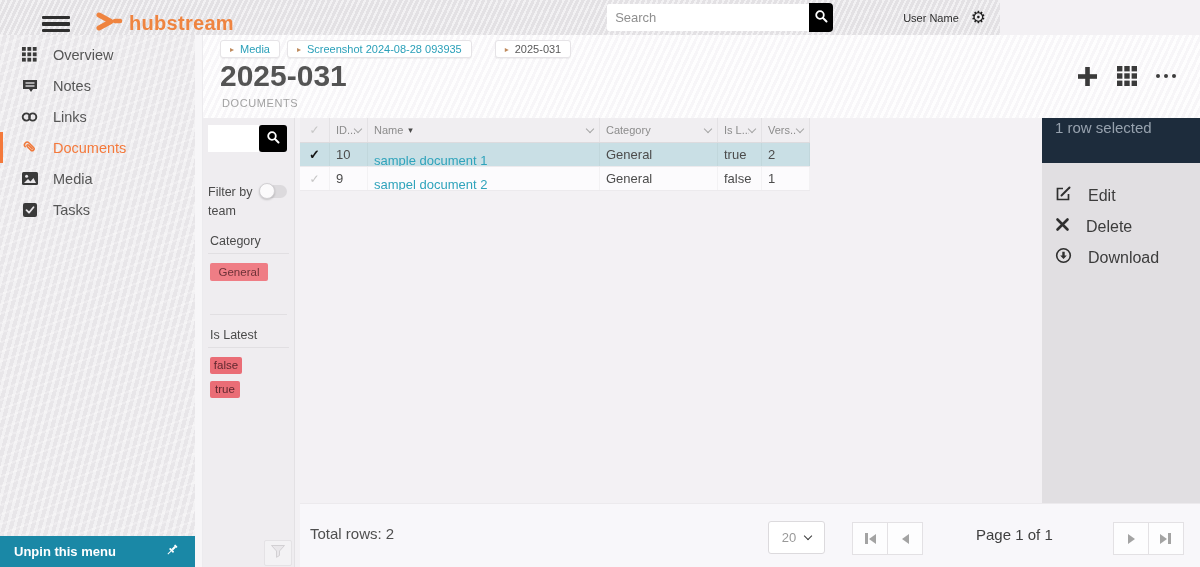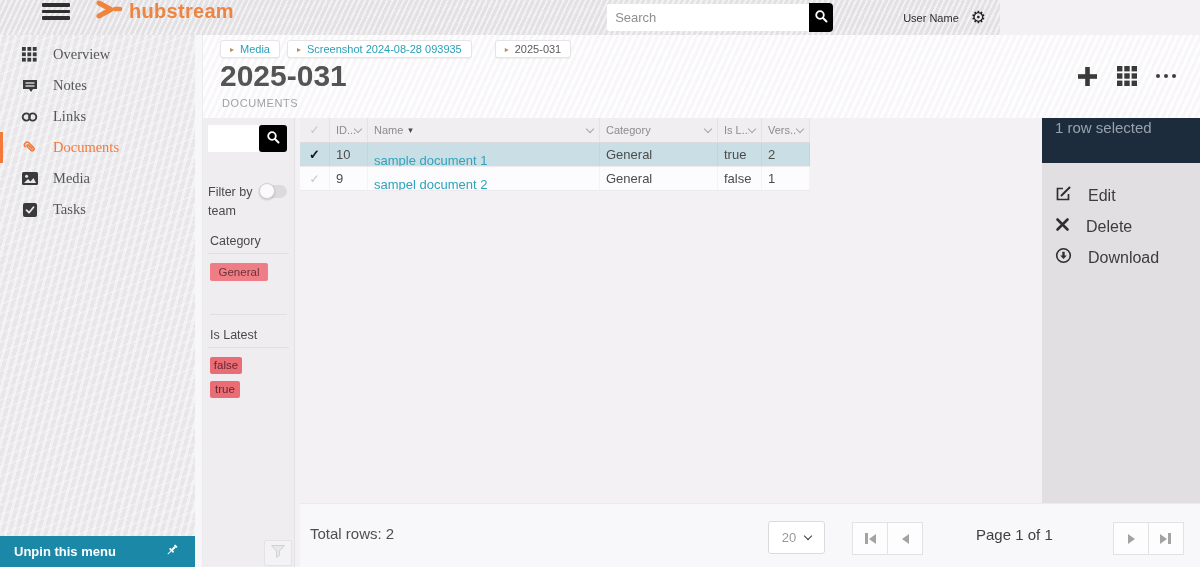--- a/index.html
+++ b/index.html
@@ -5,21 +5,21 @@
   * { margin:0; padding:0; box-sizing:border-box; }
   html,body { width:1200px; height:567px; }
   body { font-family:"Liberation Sans", sans-serif; overflow:hidden; background:#f3f1f4; }
   .app { position:relative; width:1200px; height:567px; overflow:hidden; }
 
   
   .topbar {
     position:absolute; left:0; top:0; width:1000px; height:35px;
     background-color:#e3e1e4;
     background-image:repeating-linear-gradient(115deg, rgba(255,255,255,.55) 0 2px, rgba(0,0,0,0) 2px 5px);
-    display:flex; align-items:flex-start; z-index:5;
+    display:flex; align-items:flex-end; z-index:5;
   }
   .hamburger { margin-left:42px; width:28px; cursor:pointer; }
   .hamburger .bar { height:3.5px; background:#2f2f2f; border-radius:1px; margin:3px 0; }
   .logo { display:flex; align-items:center; margin-left:26px; }
   .logo-text { font-size:20px; font-weight:bold; color:#ef8440; letter-spacing:.3px; margin-left:6px; }
   .topbar-right { position:absolute; right:0; top:0; height:35px; display:flex; align-items:center; }
   .search-box { display:flex; align-items:center; }
   .search-box input {
     width:202px; height:27px; border:none; border-radius:2px 0 0 2px; padding:0 8px;
     font-family:"Liberation Sans", sans-serif; font-size:13px; color:#333; outline:none; background:#fff;
@@ -30,21 +30,21 @@
   .gear { font-size:17px; color:#1e1e1e; margin:0 14px 0 12px; cursor:pointer; line-height:1; }
 
   
   .sidebar {
     position:absolute; left:0; top:35px; width:195px; bottom:0;
     background-color:#e8e6e9;
     background-image:repeating-linear-gradient(105deg, rgba(255,255,255,.45) 0 3px, rgba(0,0,0,0) 3px 7px),
                      repeating-linear-gradient(160deg, rgba(255,255,255,.25) 0 2px, rgba(0,0,0,0) 2px 9px);
   }
   .side-nav { padding-top:4px; }
-  .side-item { height:31px; display:flex; align-items:center; padding-left:18px; cursor:pointer; border-left:3px solid transparent;font-family:Liberation Serif, serif; }
+  .side-item { height:31px; display:flex; align-items:center; padding-left:18px; cursor:pointer; border-left:3px solid transparent; }
   .side-item .s-icon { width:17px; height:17px; display:flex; align-items:center; justify-content:center; flex:0 0 17px; }
   .side-item .s-label { margin-left:15px; font-size:14.5px; color:#565656; }
   .side-item.active { border-left:3px solid #f4793b; }
   .side-item.active .s-label { color:#f4793b; }
   .unpin-bar {
     position:absolute; left:0; right:0; bottom:0; height:31px; background:#1a88a6;
     display:flex; align-items:center; justify-content:space-between; padding:0 16px 0 14px; cursor:pointer;font-weight:bold;
   }
   .unpin-bar .u-label { color:#fff; font-size:13px; }
   .scroll-strip { position:absolute; left:195px; top:35px; width:8px; bottom:0; background:#f7f6f8; border-right:1px solid #ecebee; }

